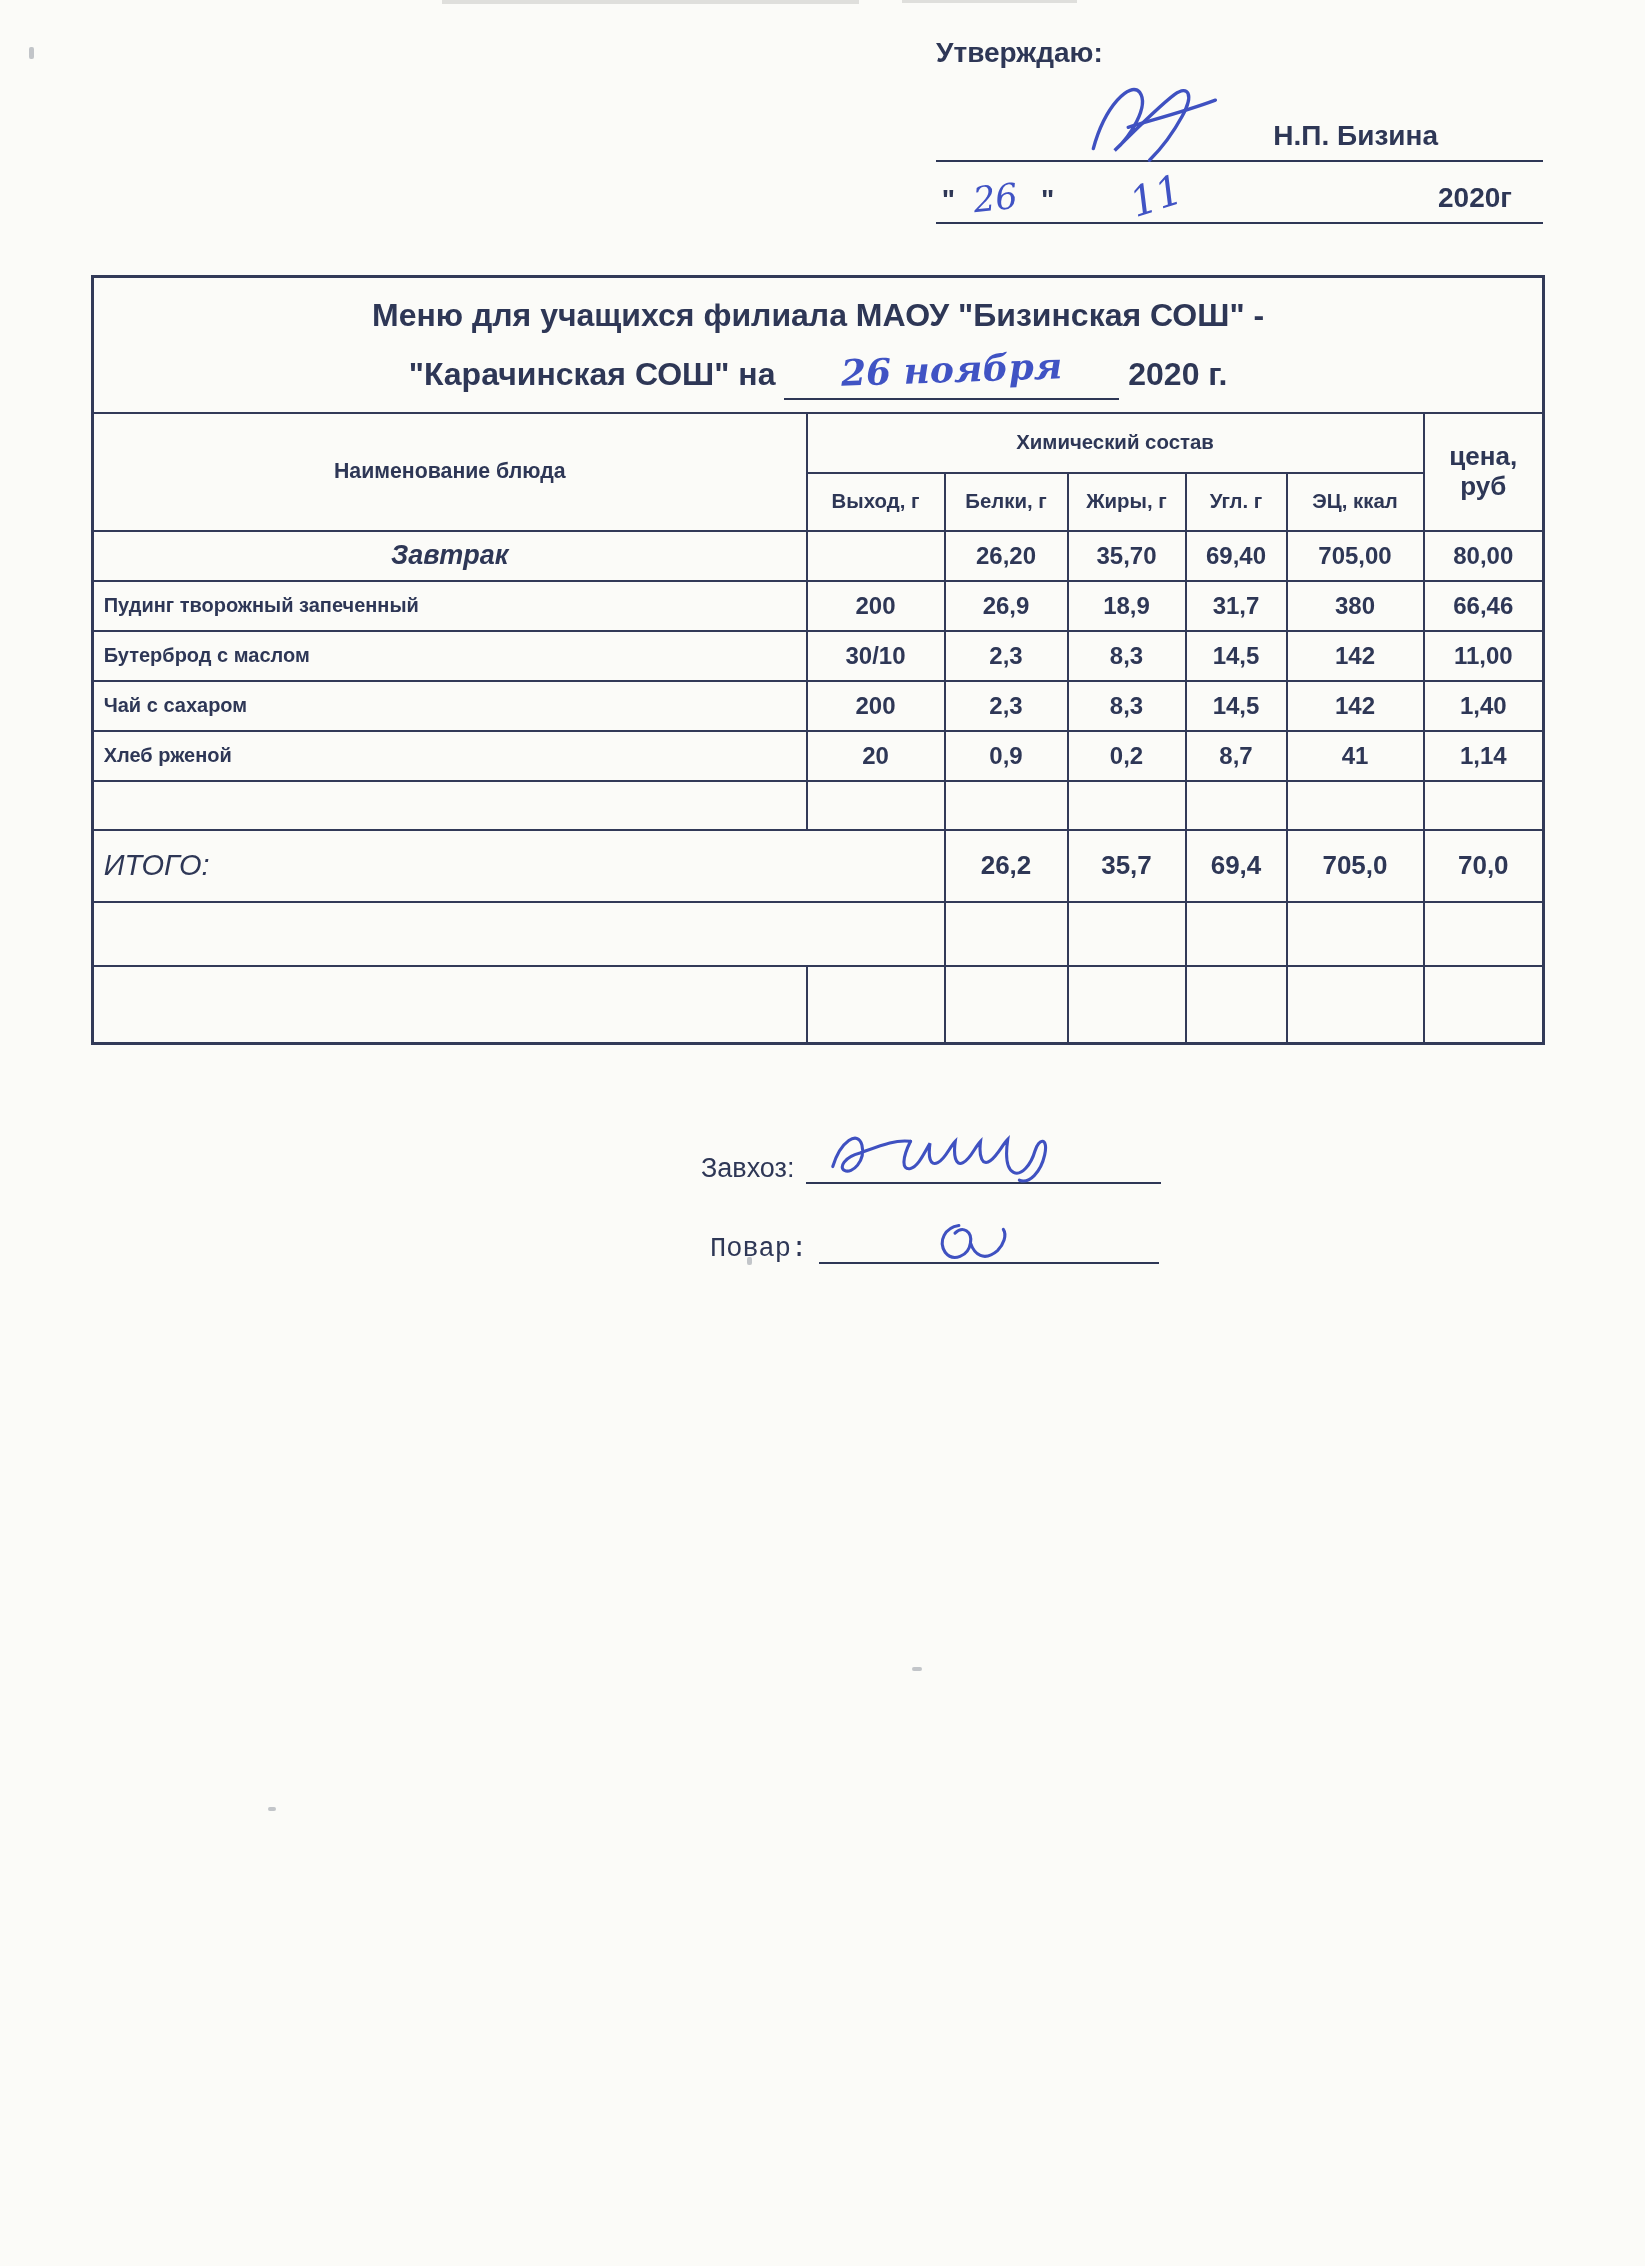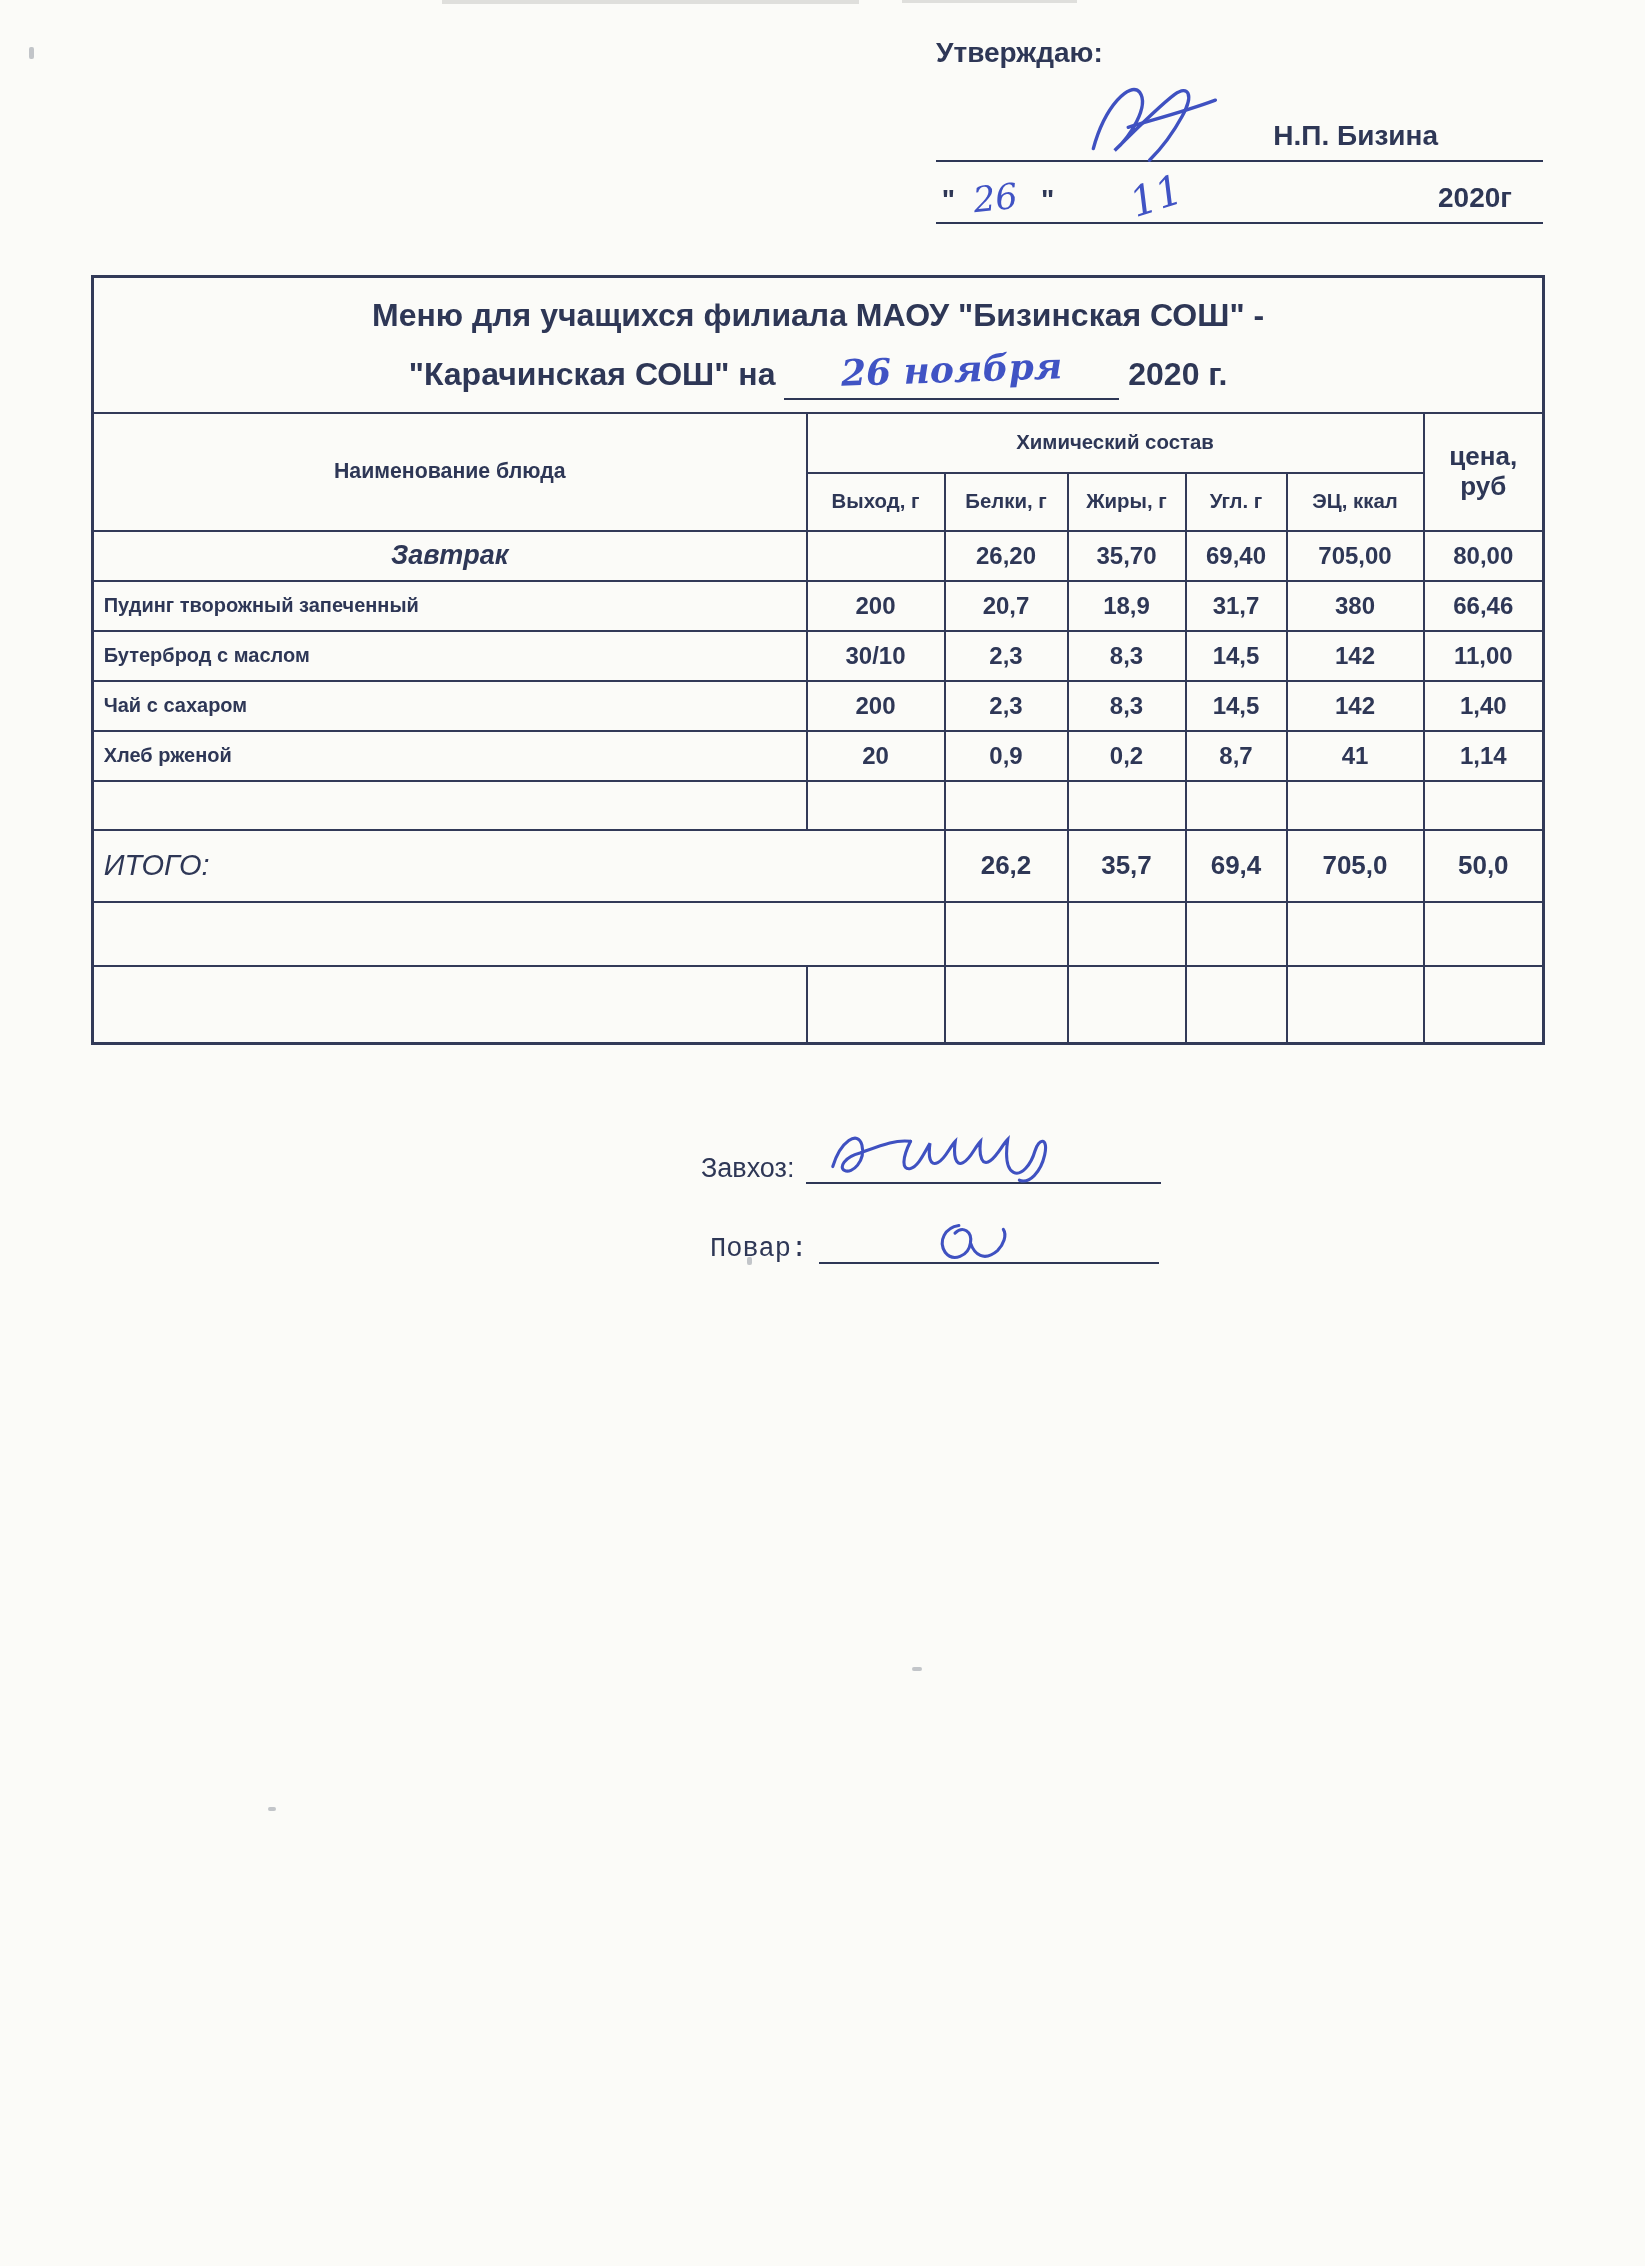--- a/index.html
+++ b/index.html
@@ -133,21 +133,21 @@
       <td></td>
       <td class="val">26,20</td>
       <td class="val">35,70</td>
       <td class="val">69,40</td>
       <td class="val">705,00</td>
       <td class="val">80,00</td>
     </tr>
     <tr class="data-row">
       <td class="dish">Пудинг творожный запеченный</td>
       <td class="val">200</td>
-      <td class="val">20,7</td>
+      <td class="val">26,9</td>
       <td class="val">18,9</td>
       <td class="val">31,7</td>
       <td class="val">380</td>
       <td class="val">66,46</td>
     </tr>
     <tr class="data-row">
       <td class="dish">Бутерброд с маслом</td>
       <td class="val">30/10</td>
       <td class="val">2,3</td>
       <td class="val">8,3</td>
@@ -181,21 +181,21 @@
         <td></td>
         <td></td>
       <td></td>
     </tr>
     <tr class="total-row">
       <td class="total-label" colspan="2">ИТОГО:</td>
       <td class="total-val">26,2</td>
       <td class="total-val">35,7</td>
       <td class="total-val">69,4</td>
       <td class="total-val">705,0</td>
-      <td class="total-val">50,0</td>
+      <td class="total-val">70,0</td>
     </tr>
     <tr class="empty2">
       <td colspan="2"></td>
       <td></td>
         <td></td>
         <td></td>
       <td></td>
         <td></td>
     </tr>
     <tr class="empty3">

